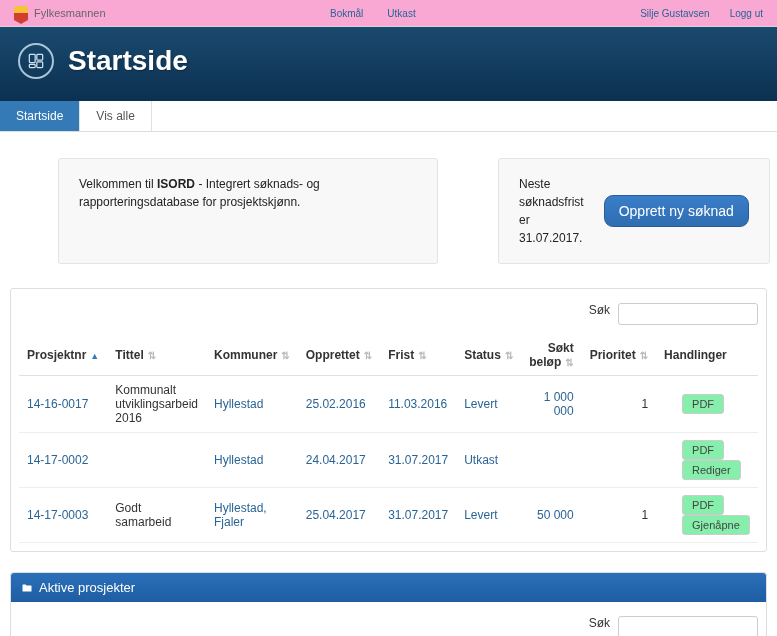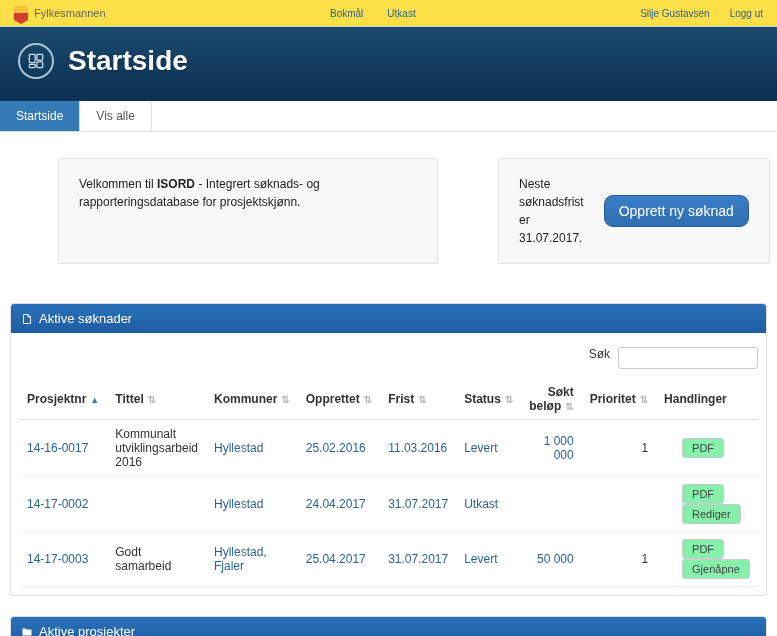--- a/index.html
+++ b/index.html
@@ -1,33 +1,33 @@
 <!DOCTYPE html>
 <html><head>
 <meta charset="utf-8">
 <style>
 * { box-sizing: border-box; margin: 0; padding: 0; }
 body { font-family: Arial, sans-serif; font-size: 12px; background: #fff; color: #333; width: 777px; }
-.topbar { background: #fde047; border-bottom: 1px solid #d5d5d5; height: 26px; display: flex; align-items: center; padding: 13px 14px; }
+.topbar { background: #f9a8d4; border-bottom: 1px solid #d5d5d5; height: 26px; display: flex; align-items: center; padding: 13px 14px; }
 .topbar-left { display: flex; align-items: center; gap: 6px; }
 .logo-badge { width: 14px; height: 14px; background: linear-gradient(#f7c23a 50%, #d13f2f 50%); border-radius: 3px 3px 0 0; position: relative; }
 .logo-badge::after { content: ''; position: absolute; bottom: -4px; left: 0; right: 0; height: 4px; background: #d13f2f; clip-path: polygon(0 0, 100% 0, 50% 100%); }
 .topbar-brand { color: #666; font-size: 11px; }
 .topbar-center { flex: 1; display: flex; justify-content: center; gap: 24px; }
 .topbar-center a, .topbar-right a { color: #2a6496; text-decoration: none; font-size: 10px; cursor: pointer; }
 .topbar-right { display: flex; gap: 20px; }
 .hero { background: linear-gradient(180deg, #1a4a6f 0%, #0c3050 100%); padding: 16px 18px 22px; display: flex; align-items: center; gap: 14px; }
 .hero-icon { width: 36px; height: 36px; border: 2px solid #a7c4d9; border-radius: 50%; display: flex; align-items: center; justify-content: center; }
 .hero-icon svg { width: 20px; height: 20px; stroke: #cfe2ef; fill: none; stroke-width: 1.5; }
 .hero-title { color: #fff; font-size: 28px; font-weight: bold; text-shadow: 1px 1px 2px rgba(0,0,0,0.3); }
 .tabs { background: #fff; display: flex; border-bottom: 1px solid #ddd; }
 .tab { padding: 8px 16px; font-size: 12px; color: #555; cursor: pointer; border-right: 1px solid #e0e0e0; }
 .tab.active { background: #337ab7; color: #fff; }
 .content { padding: 26px 10px 18px; background: #fff; }
-.info-row { display: flex; gap: 60px; margin-bottom: 39px; padding-left: 48px; }
+.info-row { display: flex; gap: 60px; margin-bottom: 24px; padding-left: 48px; }
 .info-box { background: #f8f8f8; border: 1px solid #e4e4e4; border-radius: 3px; padding: 16px 20px; }
 .info-left { flex: 0 0 380px; }
 .info-right { flex: 1; display: flex; align-items: center; justify-content: flex-start; gap: 20px; }
 .info-text { font-size: 12px; line-height: 1.5; color: #222; }
 .btn-primary { background: linear-gradient(#3a7ec9, #2f6db1); color: #fff; border: 1px solid #2a5c95; border-radius: 9px; padding: 7px 14px; font-size: 14px; cursor: pointer; white-space: nowrap; }
 .panel { border: 1px solid #dedede; border-radius: 3px; margin-bottom: 20px; background: #fff; }
 .panel-head { background: linear-gradient(#2a70b9, #1e5da3); color: #fff; padding: 7px 10px; font-size: 13px; display: flex; align-items: center; gap: 6px; border-radius: 3px 3px 0 0; }
 .panel-body { padding: 8px; }
 .search-row { display: flex; justify-content: flex-end; align-items: flex-start; gap: 8px; padding: 6px 0 10px; }
 .search-row label { font-size: 12px; color: #333; }
@@ -86,27 +86,20 @@
         <span>Velkommen til </span><strong>ISORD</strong><span> - Integrert søknads- og rapporteringsdatabase for prosjektskjønn.</span>
       </div>
     </div>
     <div class="info-box info-right">
       <span class="info-text">Neste søknadsfrist er 31.07.2017.</span>
       <button class="btn-primary">Opprett ny søknad</button>
     </div>
   </div>
 
   <div class="panel">
-    <div class="panel-head">
-      <svg class="doc-icon" viewBox="0 0 24 24" fill="none" stroke="#fff" stroke-width="2">
-          <path d="M14 3H6a1 1 0 0 0-1 1v16a1 1 0 0 0 1 1h12a1 1 0 0 0 1-1V8l-5-5z"></path>
-          <path d="M14 3v5h5"></path>
-        </svg>
-      <span>Aktive søknader</span>
-    </div>
     <div class="panel-body">
       <div class="search-row">
         <label>Søk</label>
         <input type="text" style="">
       </div>
       <table>
         <thead>
           <tr>
             <th><span>Prosjektnr</span><span class="sort-asc">▲</span></th>
             <th><span>Tittel</span><span class="sort">⇅</span></th>

